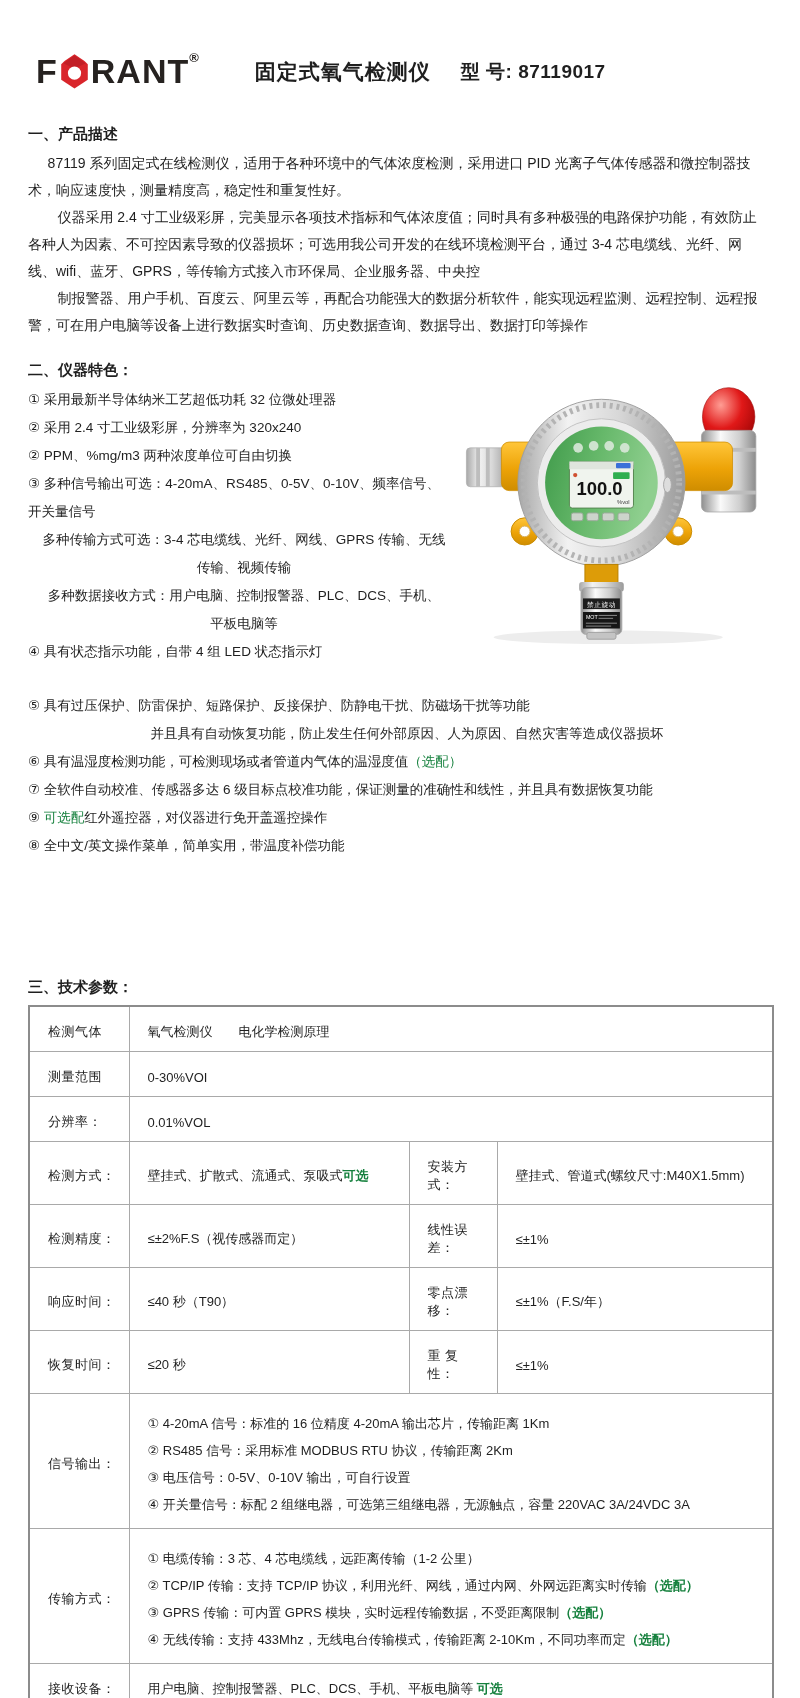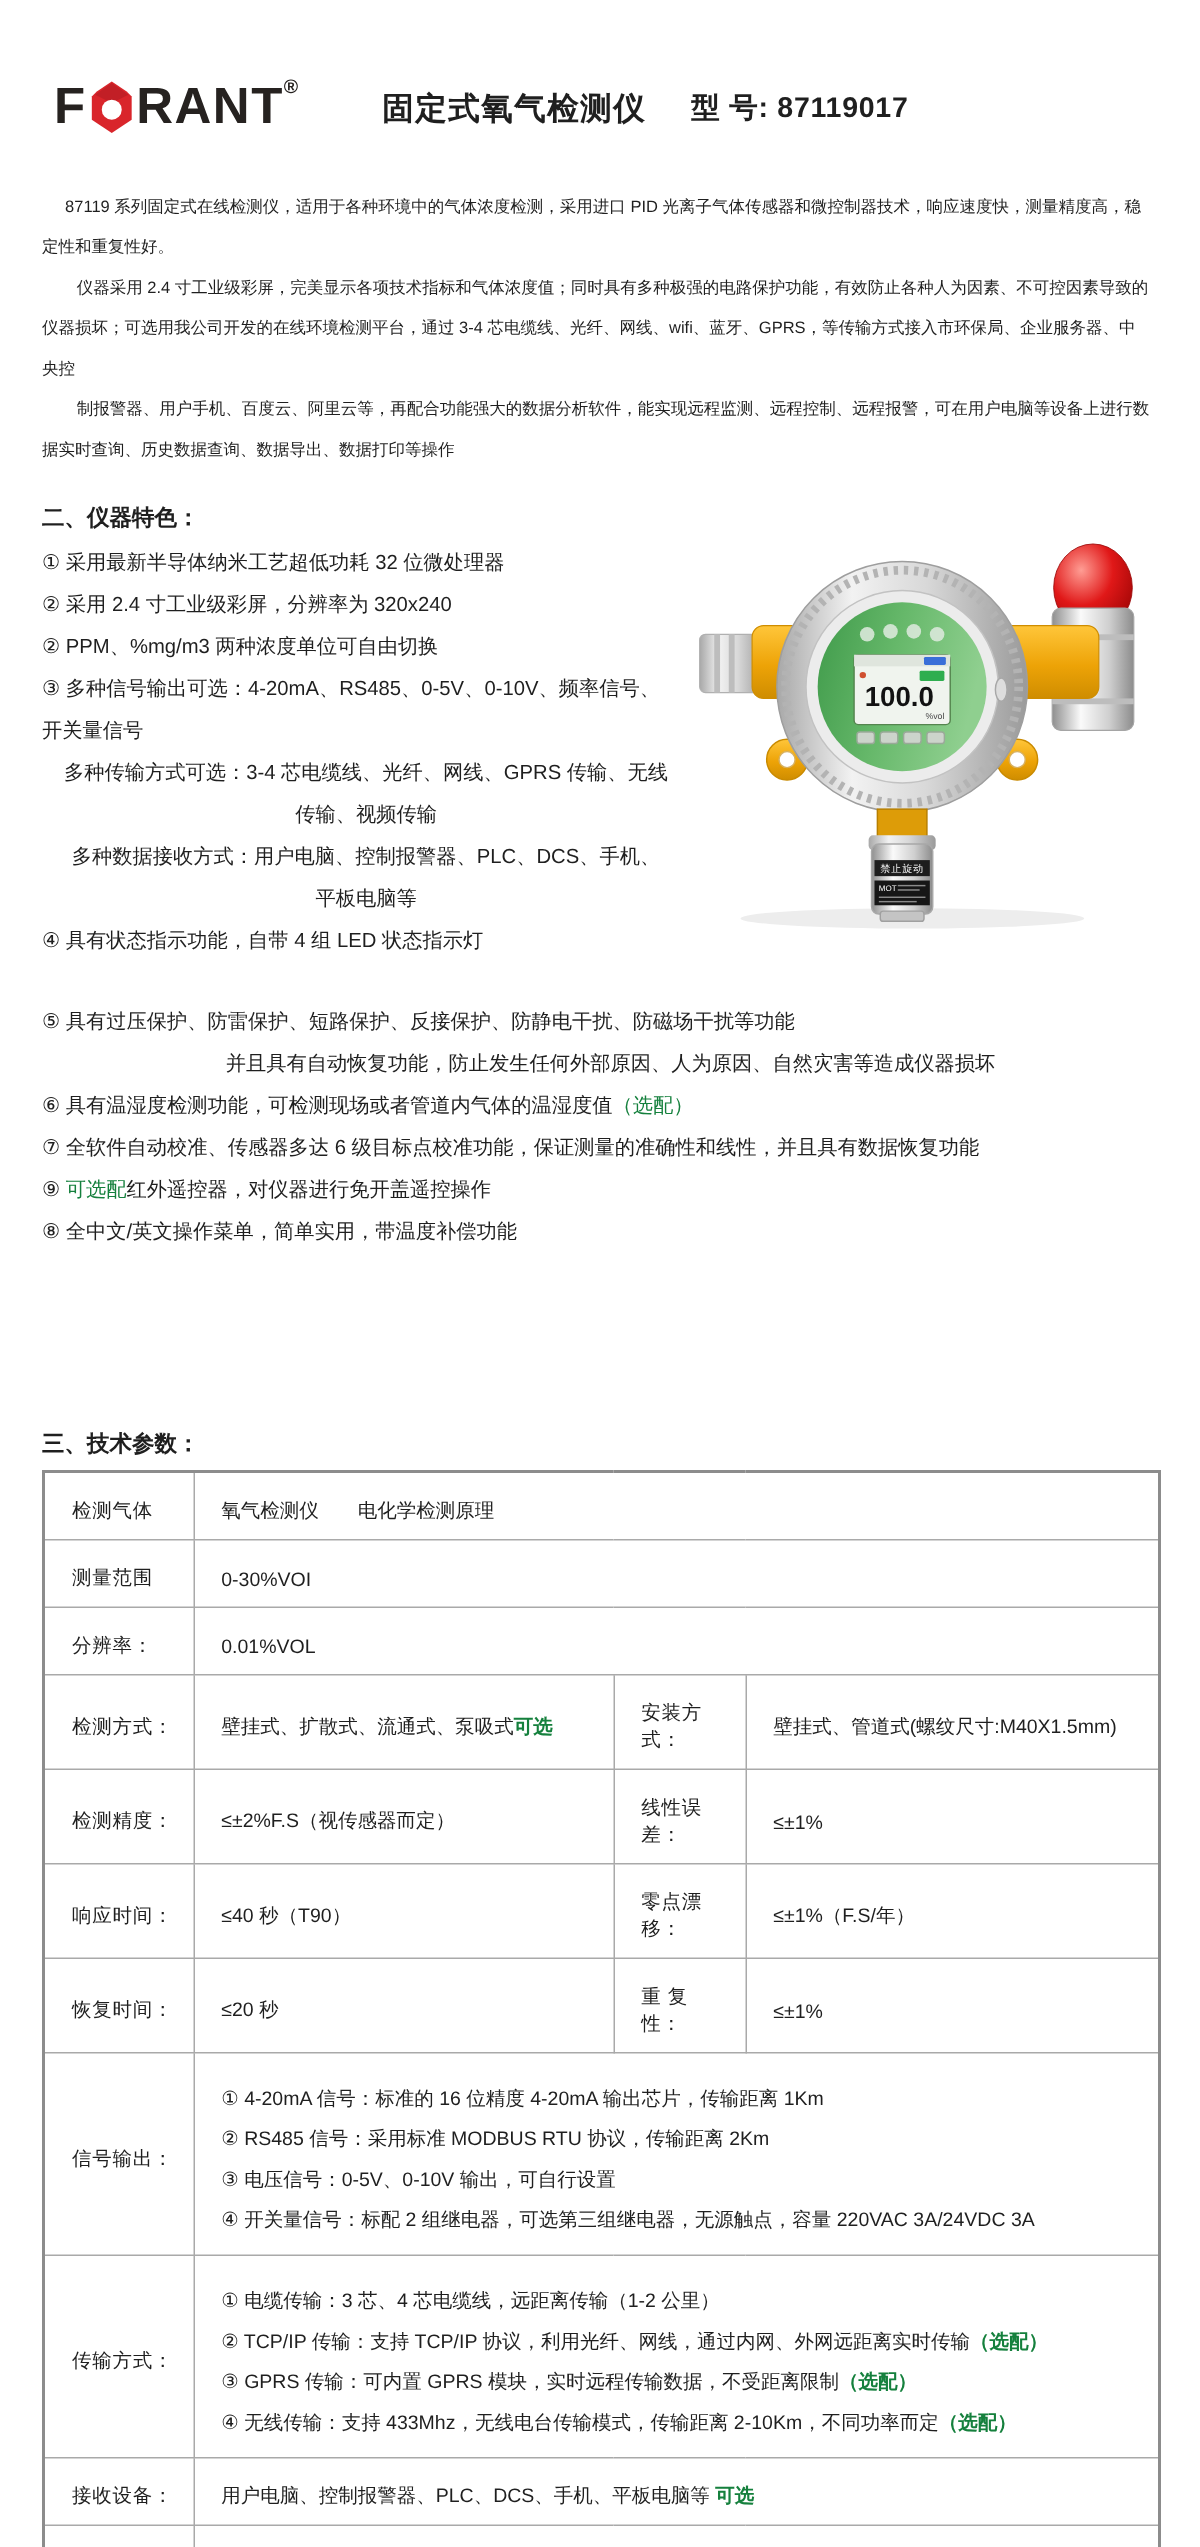--- a/index.html
+++ b/index.html
@@ -16,21 +16,21 @@
   .logo{display:flex;align-items:center;font-weight:bold;color:#262220;}
   .logo .ltxt{font-size:34px;letter-spacing:1px;font-weight:800;}
   .logo svg{margin:0 1px;}
   .logo .reg{font-size:13px;font-weight:bold;align-self:flex-start;margin-top:-2px;}
   .doc-title{font-size:21px;font-weight:bold;margin-left:56px;letter-spacing:1px;}
   .model{font-size:19px;font-weight:bold;margin-left:30px;letter-spacing:.5px;}
 
   
   .sec-h{font-size:15px;font-weight:bold;margin:0 0 6px 0;padding-left:0;}
   .sec1{margin-top:34px;padding:0 4px 0 0;}
-  .para{font-size:11px;line-height:27px;margin:0;}
+  .para{font-size:14px;line-height:27px;margin:0;}
   .ind-15{text-indent:1.4em;}
   .ind-2{text-indent:2.1em;}
 
   .sec2{margin-top:22px;}
   .feat-wrap{position:relative;}
   .device-figure{float:right;width:312px;height:270px;margin:-10px 0 6px 14px;}
   .feat{font-size:13.5px;line-height:28px;margin:0;}
   .feat.ind{padding-left:14px;text-align:center;}
   .feat.gap{margin-bottom:26px;}
   .red{color:#15803d;}
@@ -73,20 +73,21 @@
       <span class="reg">®</span>
     </div>
     <div class="doc-title">固定式氧气检测仪</div>
     <div class="model">
       <span>型 号:</span>
       <span>87119017</span>
     </div>
   </div>
 
   <div class="sec1">
+    <div class="sec-h">一、产品描述</div>
     <p class="para ind-15">87119 系列固定式在线检测仪，适用于各种环境中的气体浓度检测，采用进口 PID 光离子气体传感器和微控制器技术，响应速度快，测量精度高，稳定性和重复性好。</p>
     <p class="para ind-2">仪器采用 2.4 寸工业级彩屏，完美显示各项技术指标和气体浓度值；同时具有多种极强的电路保护功能，有效防止各种人为因素、不可控因素导致的仪器损坏；可选用我公司开发的在线环境检测平台，通过 3-4 芯电缆线、光纤、网线、wifi、蓝牙、GPRS，等传输方式接入市环保局、企业服务器、中央控</p>
     <p class="para ind-2">制报警器、用户手机、百度云、阿里云等，再配合功能强大的数据分析软件，能实现远程监测、远程控制、远程报警，可在用户电脑等设备上进行数据实时查询、历史数据查询、数据导出、数据打印等操作</p>
   </div>
 
   <div class="sec2">
     <div class="sec-h">二、仪器特色：</div>
 
     <div class="feat-wrap">
 

